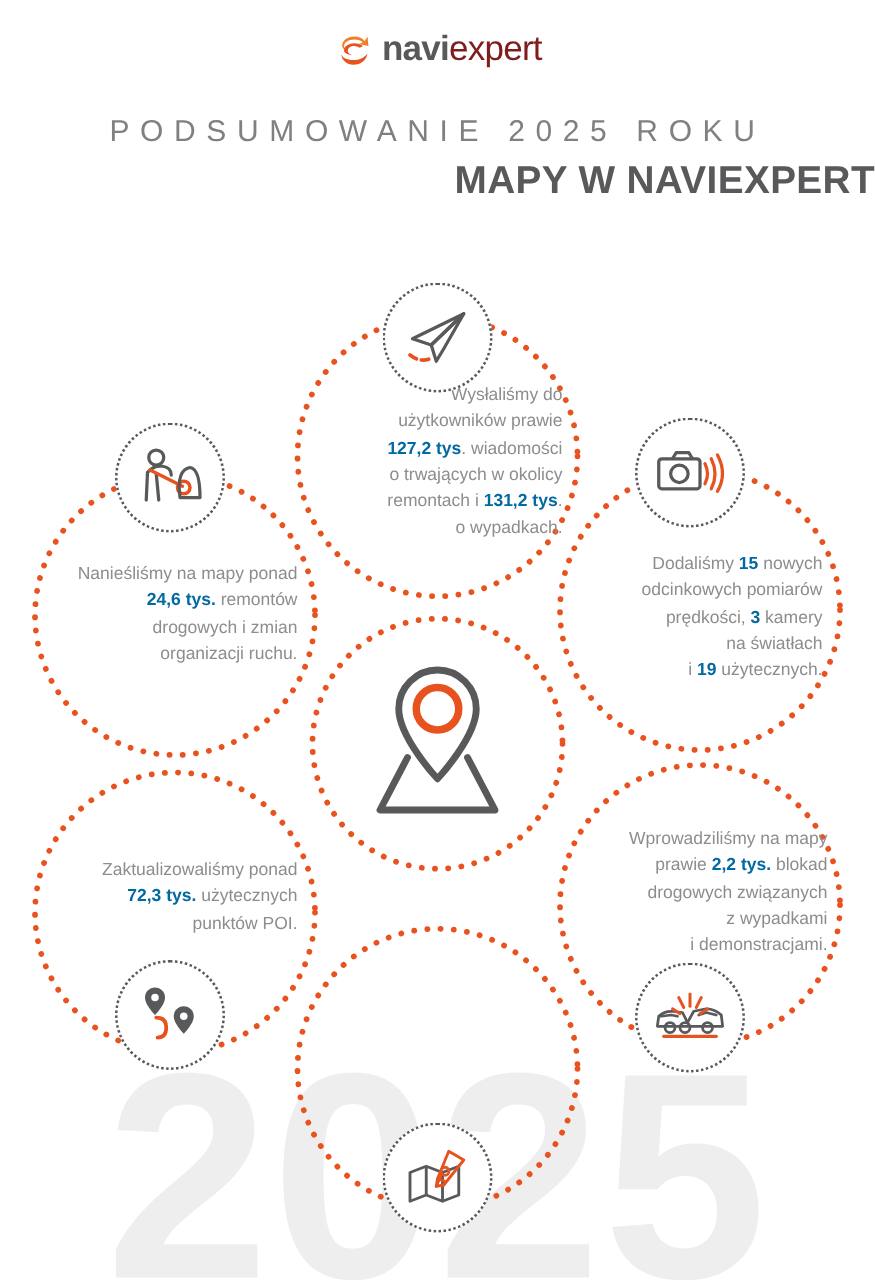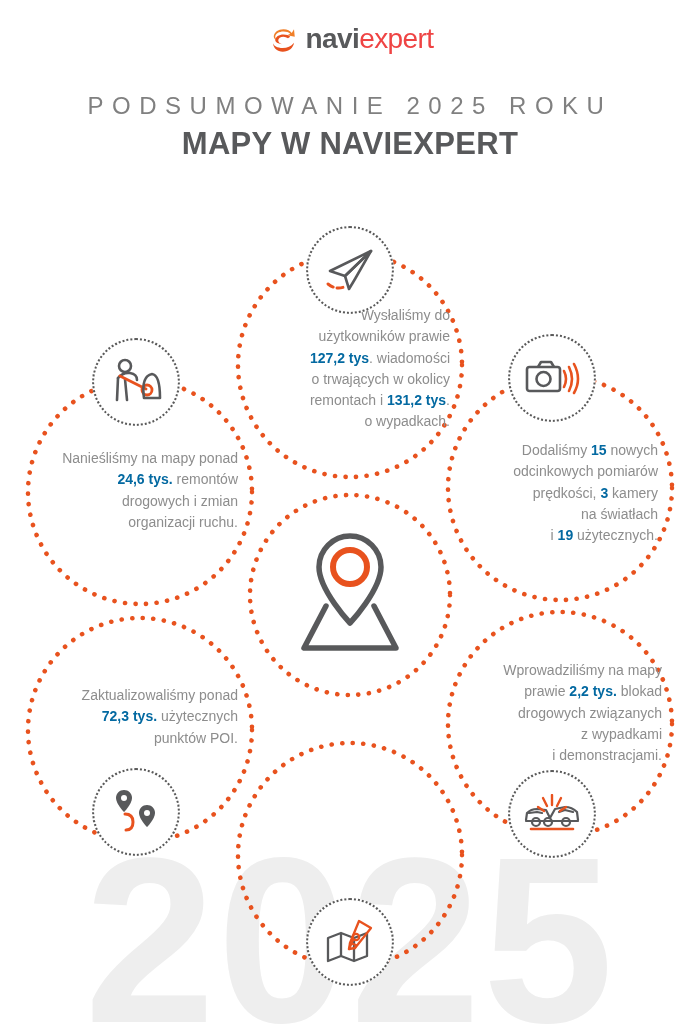--- a/index.html
+++ b/index.html
@@ -42,35 +42,35 @@
     z-index: 5;
   }
   .logo-mark { width: 30px; height: 30px; display: block; }
   .logo-text {
     font-size: 28px;
     font-weight: bold;
     letter-spacing: -0.6px;
     line-height: 1;
   }
   .logo-text .navi { color: #58595b; }
-  .logo-text .expert { color: #ef4444; font-weight: normal; }
+  .logo-text .expert { color: #7f1d1d; font-weight: normal; }
 
   .kicker {
     position: absolute;
     top: 92px; left: 0; right: 0;
     text-align: center;
     font-size: 24px;
     letter-spacing: 8.5px;
     color: #808080;
     z-index: 5;
   }
   .title {
     position: absolute;
     top: 126px; left: 0; right: 0;
-    text-align: center;
+    text-align: right;
     font-size: 31px;
     font-weight: bold;
     letter-spacing: 0.3px;
     color: #58595b;
     z-index: 5;
   }
 
   
   .stage {
     position: absolute;

